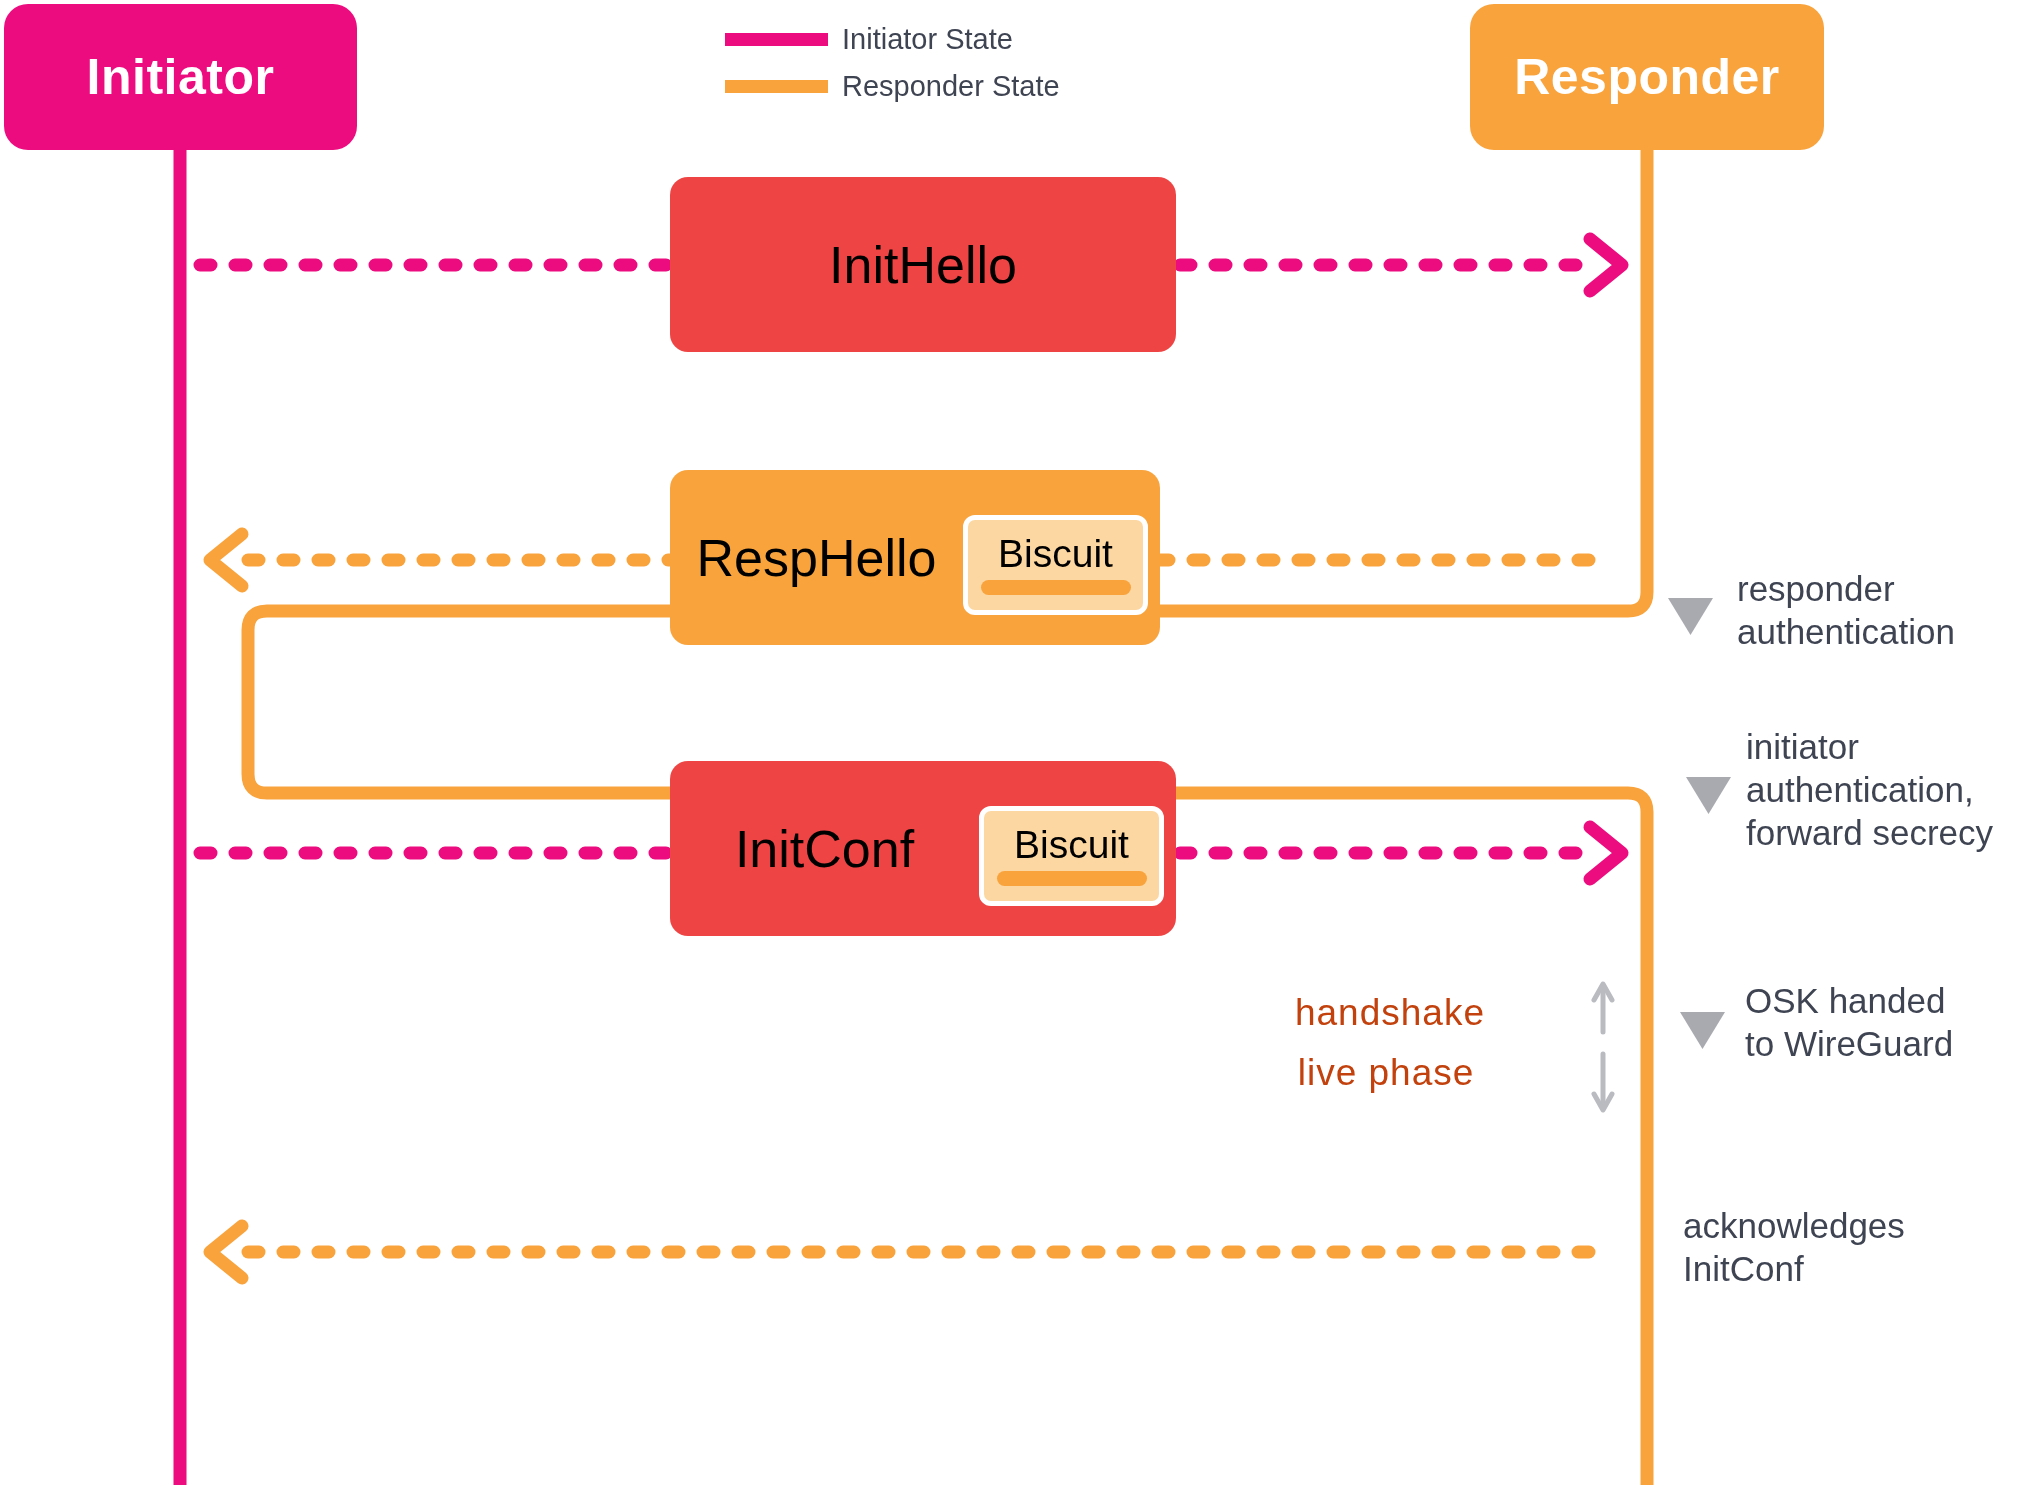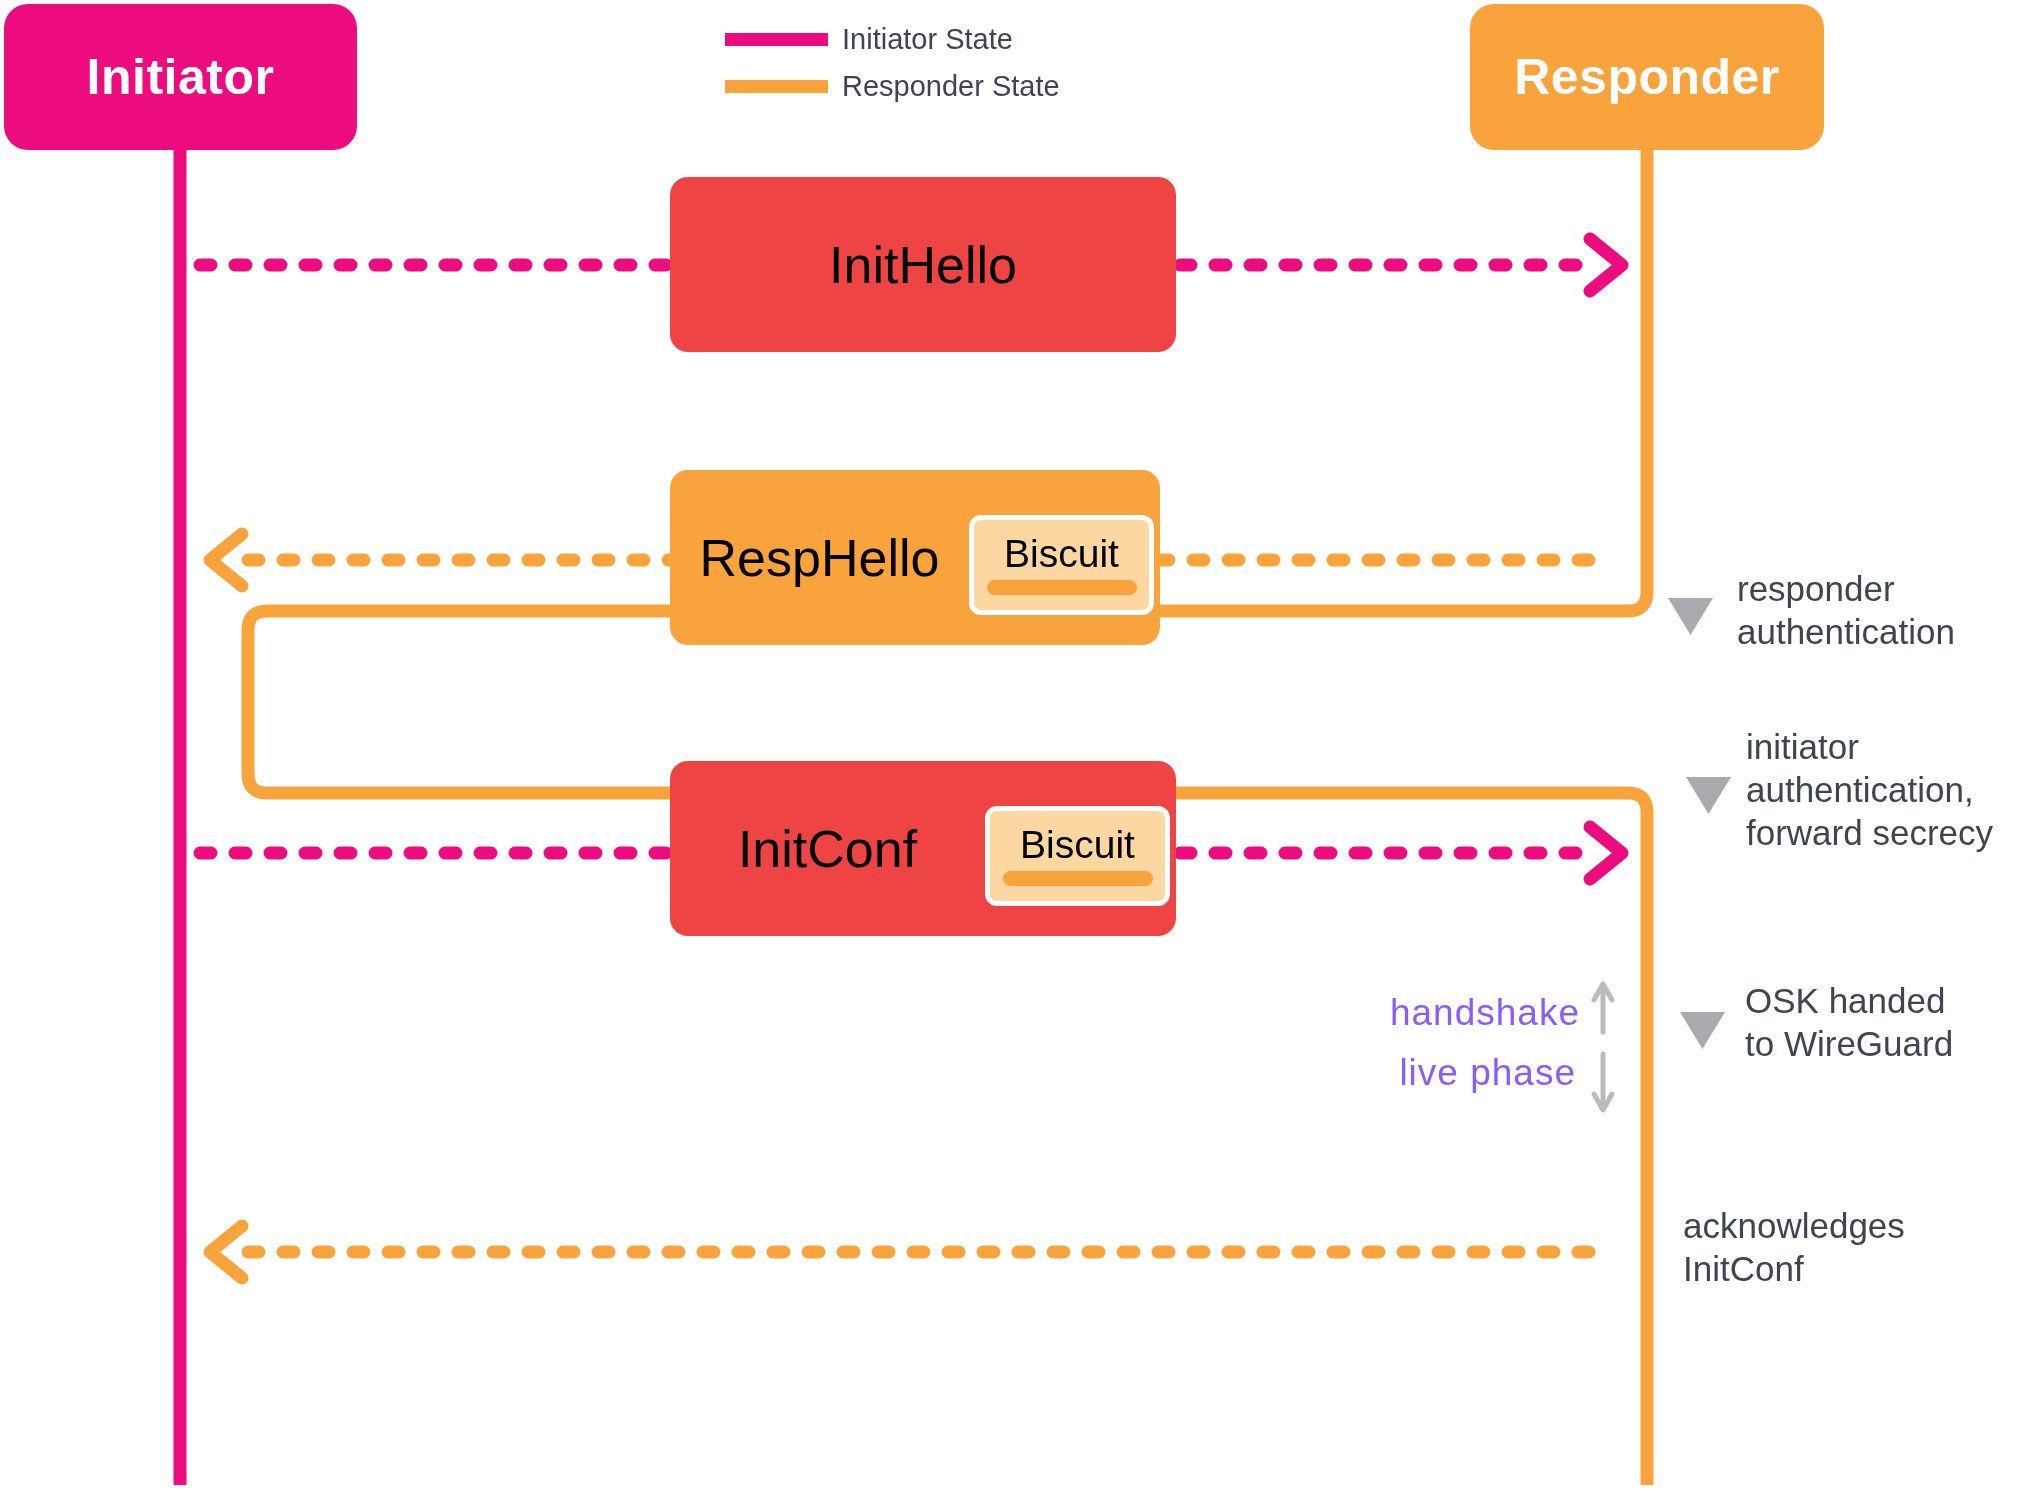--- a/index.html
+++ b/index.html
@@ -35,37 +35,37 @@
   .msg.pink{background:#ef4444;}
   .msg.orange{background:#F9A33D;}
   .msg .lbl{flex:1;text-align:center;}
   .msg-inithello{left:670px;top:177px;width:506px;}
   .msg-resphello{left:670px;top:470px;width:490px;}
   .msg-initconf{left:670px;top:761px;width:506px;}
   .msg-emptydata{left:670px;top:1163px;width:506px;}
 
   
   .badge{
-    box-sizing:border-box;width:185px;height:100px;margin-right:6px;
+    box-sizing:border-box;width:185px;height:100px;margin-right:12px;
     background:#FCD7A1;border:5px solid #ffffff;border-radius:12px;
     display:flex;flex-direction:column;align-items:center;justify-content:center;
     transform:translateY(7px);
   }
   .badge .btxt{font-size:39px;line-height:1;color:#000000;}
   .badge .pill{width:150px;height:15px;border-radius:8px;background:#F9A33D;margin-top:7px;}
 
   
   .ann{position:absolute;color:#3F4453;font-size:35px;line-height:43px;white-space:nowrap;}
   .ann-1{left:1737px;top:567px;}
   .ann-2{left:1746px;top:725px;}
   .ann-3{left:1745px;top:979px;}
   .ann-4{left:1683px;top:1204px;}
 
   
-  .phase{position:absolute;width:380px;text-align:right;color:#8b5cf6;font-size:37px;letter-spacing:1px;white-space:nowrap;}
+  .phase{position:absolute;width:380px;text-align:center;color:#c2410c;font-size:37px;letter-spacing:1px;white-space:nowrap;}
   .phase-above{left:1200px;top:992px;}
   .phase-below{left:1196px;top:1052px;}
 </style>
 </head>
 <body>
 
 <div class="stage">
 
   <svg class="layer" viewBox="0 0 2037 1491" xmlns="http://www.w3.org/2000/svg">
 

